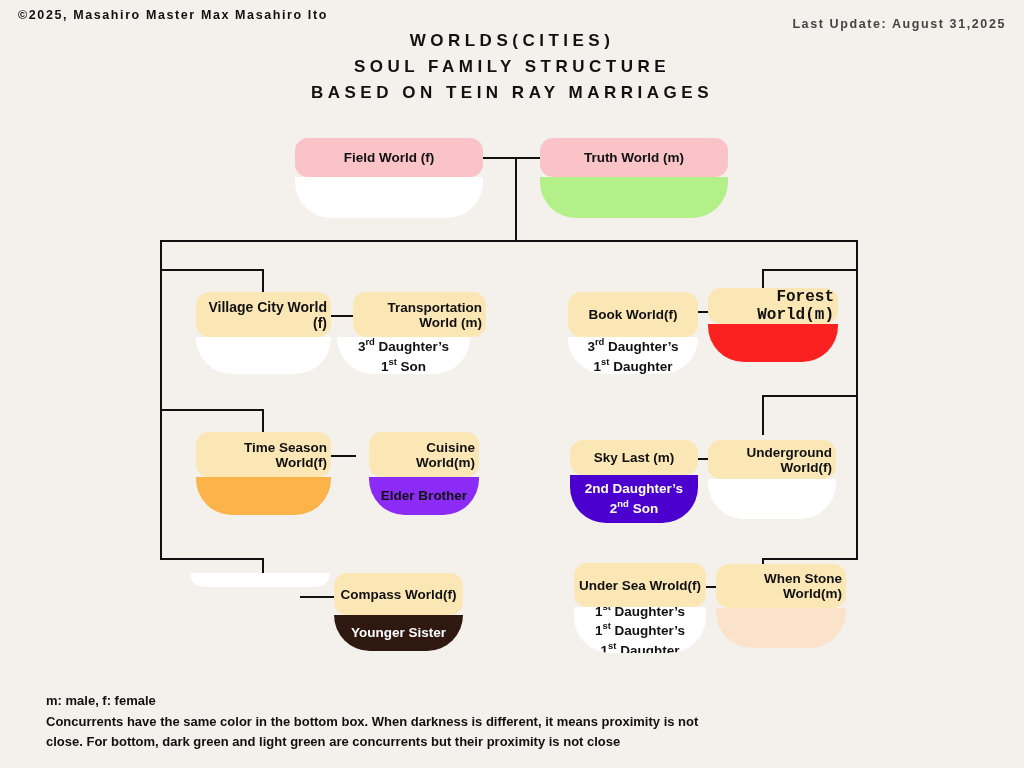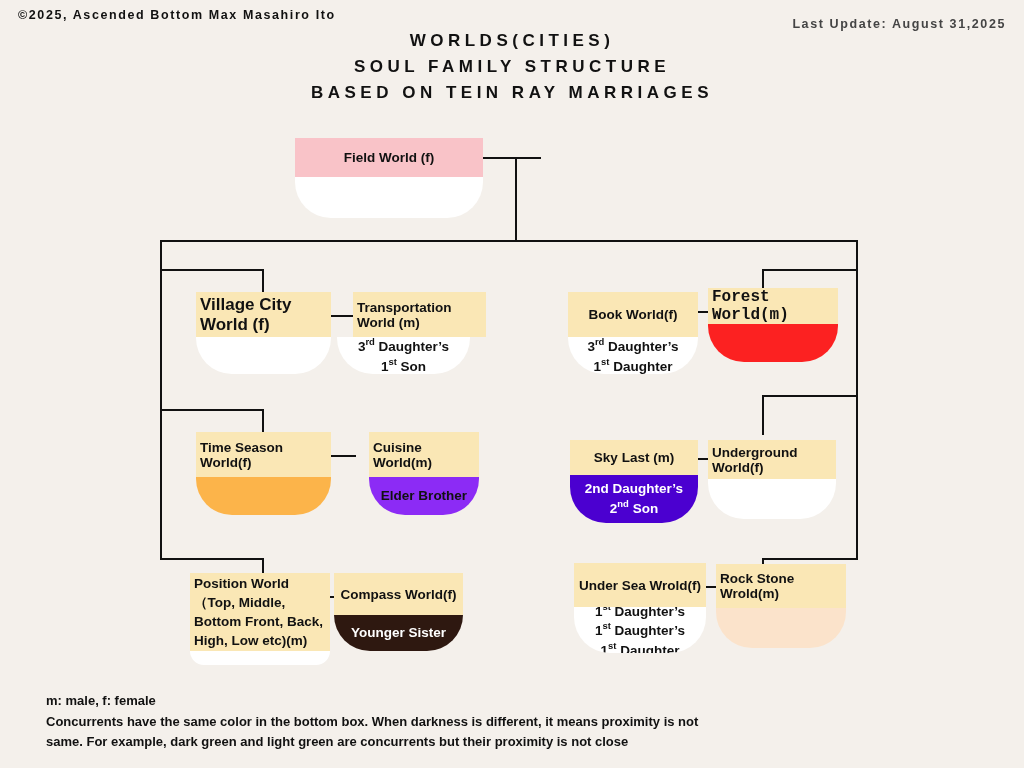--- a/index.html
+++ b/index.html
@@ -59,27 +59,28 @@
   .hline { height: 2px; }
   .vline { width: 2px; }
 
   
   .node {
     position: absolute;
   }
   .node .top {
     box-sizing: border-box;
     width: 100%;
-    text-align: left;
+    text-align: right;
     font-weight: bold;
     color: #111;
     display: flex;
     align-items: center;
     justify-content: center;
     padding: 3px 4px;
+    border-radius: 13px;
   }
   .node .bottom {
     box-sizing: border-box;
     width: 100%;
     border-radius: 0 0 36px 36px;
     display: flex;
     align-items: center;
     justify-content: center;
     text-align: center;
     font-weight: bold;
@@ -100,21 +101,21 @@
     color: #111;
     line-height: 20px;
   }
   .legend .l1 { margin-bottom: 1px; }
 </style>
 </head>
 <body>
 
 <div id="stage">
 
-  <div class="copyright">©2025, Ascended Bottom Max Masahiro Ito</div>
+  <div class="copyright">©2025, Masahiro Master Max Masahiro Ito</div>
   <div class="lastupdate">Last Update: August 31,2025</div>
 
   <div class="title">
     <div>WORLDS(CITIES)</div>
     <div>SOUL FAMILY STRUCTURE</div>
     <div>BASED ON TEIN RAY MARRIAGES</div>
   </div>
 
   <div class="line hline" style="left:481px; top:157px; width:60px;"></div>
 
@@ -156,23 +157,29 @@
 
   <div class="line hline" style="left:690px; top:586px; width:45px;"></div>
 
   <div class="node" style="left:295px; top:138px; width:188px;">
     <div class="top" style="background:#f9c3c8; height:39px; font-size:13.5px;">Field World (f)</div>
     <div class="bottom" style="background:#ffffff; height:41px;">
       <span class="sub" style="color:#111; font-size:13px;"></span>
     </div>
   </div>
 
+  <div class="node" style="left:540px; top:138px; width:188px;">
+    <div class="top" style="background:#f9c3c8; height:39px; font-size:13.5px;">Truth World  (m)</div>
+    <div class="bottom" style="background:#b3f08a; height:41px;">
+      <span class="sub" style="color:#111; font-size:13px;"></span>
+    </div>
+  </div>
 
   <div class="node" style="left:196px; top:292px; width:135px;">
-    <div class="top" style="background:#fae7b5; height:45px; font-size:17px;">Village City World (f)</div>
+    <div class="top" style="background:#fae7b5; height:45px; font-size:14px;">Village City World (f)</div>
     <div class="bottom" style="background:#ffffff; height:37px;">
       <span class="sub" style="color:#111; font-size:13px;"></span>
     </div>
   </div>
 
   <div class="node" style="left:337px; top:292px; width:133px;">
     <div class="top" style="background:#fae7b5; height:45px; font-size:13.5px;margin-left:16px;">Transportation World (m)</div>
     <div class="bottom" style="background:#ffffff; height:37px;">
       <span class="sub" style="color:#111; font-size:13.5px;">3<sup>rd</sup> Daughter’s<br>1<sup>st</sup> Son</span>
     </div>
@@ -214,46 +221,45 @@
   </div>
 
   <div class="node" style="left:708px; top:440px; width:128px;">
     <div class="top" style="background:#fae7b5; height:39px; font-size:13.5px;">Underground World(f)</div>
     <div class="bottom" style="background:#ffffff; height:40px;">
       <span class="sub" style="color:#111; font-size:13px;"></span>
     </div>
   </div>
 
   <div class="node" style="left:190px; top:573px; width:140px;">
-    <div class="top" style="background:#fae7b5; height:78px; font-size:13.5px; line-height:19px;">Position World（Top, Middle, Bottom Front, Back, High, Low etc)(m)</div>
     <div class="bottom" style="background:#ffffff; height:14px;">
       <span class="sub" style="color:#111; font-size:13px;"></span>
     </div>
   </div>
 
   <div class="node" style="left:334px; top:573px; width:129px;">
     <div class="top" style="background:#fae7b5; height:42px; font-size:13.5px;">Compass World(f)</div>
     <div class="bottom" style="background:#2e1810; height:36px;">
       <span class="sub" style="color:#ffffff; font-size:13.5px;">Younger Sister</span>
     </div>
   </div>
 
   <div class="node" style="left:574px; top:563px; width:132px;">
     <div class="top" style="background:#fae7b5; height:44px; font-size:13.5px;">Under Sea Wrold(f)</div>
     <div class="bottom" style="background:#ffffff; height:46px;">
       <span class="sub" style="color:#111; font-size:13.5px;">1<sup>st</sup> Daughter’s<br>1<sup>st</sup> Daughter’s<br>1<sup>st</sup> Daughter</span>
     </div>
   </div>
 
   <div class="node" style="left:716px; top:564px; width:130px;">
-    <div class="top" style="background:#fae7b5; height:44px; font-size:13.5px;">Rock Stone Wrold(m)</div>
+    <div class="top" style="background:#fae7b5; height:44px; font-size:13.5px;">When Stone World(m)</div>
     <div class="bottom" style="background:#fbe3cb; height:40px;">
       <span class="sub" style="color:#111; font-size:13px;"></span>
     </div>
   </div>
 
   <div class="legend">
     <div class="l1">m: male, f: female</div>
     <div>Concurrents have the same color in the bottom box. When darkness is different, it means proximity is not</div>
-    <div>same. For example, dark green and light green are concurrents but their proximity is not close</div>
+    <div>close. For bottom, dark green and light green are concurrents but their proximity is not close</div>
   </div>
 
 </div>
 
 </body></html>

